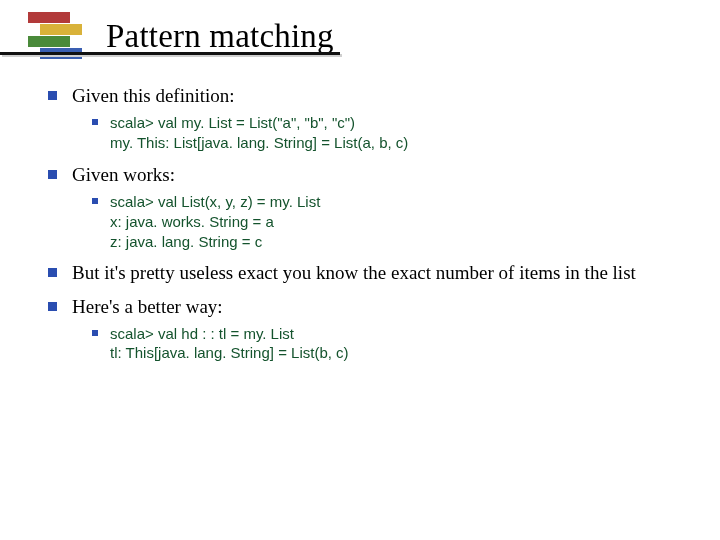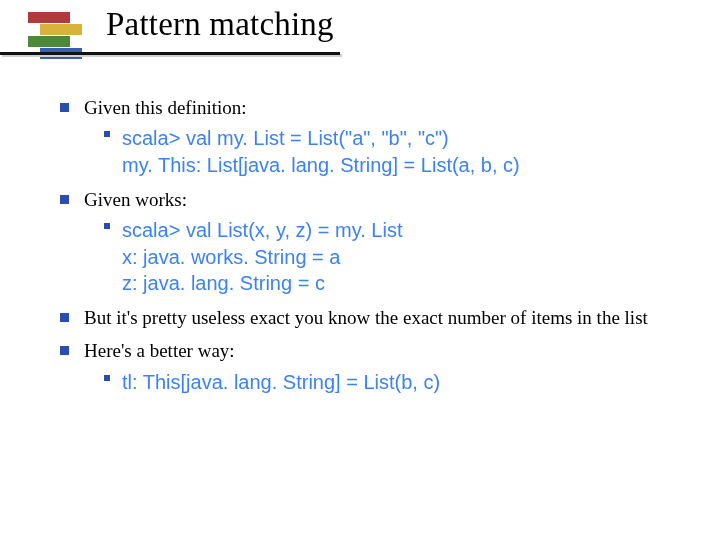--- a/index.html
+++ b/index.html
@@ -35,21 +35,21 @@
   .logo .b { background: #3a5fb2; top: 36px; left: 12px; width: 42px; }
   .logo .shadow {
     position: absolute;
     top: 2px; left: 2px; width: 60px; height: 48px;
     background: #e4e4e4;
     z-index: -1;
   }
   .title {
     position: absolute;
     left: 106px;
-    top: 6px;
+    top: 18px;
     font-size: 33px;
     font-weight: 400;
     letter-spacing: 0.2px;
   }
   .title-underline {
     position: absolute;
     left: 0;
     top: 52px;
     width: 340px;
     height: 3px;
@@ -59,21 +59,21 @@
   .body {
     position: absolute;
     left: 42px;
     top: 84px;
     right: 24px;
     font-size: 19px;
     line-height: 1.22;
   }
   ul.lvl1 {
     list-style: none;
-    margin: 12px;
+    margin: 0;
     padding: 0;
   }
   ul.lvl1 > li {
     position: relative;
     padding-left: 30px;
     margin-bottom: 10px;
   }
   ul.lvl1 > li::before {
     content: "";
     position: absolute;
@@ -86,23 +86,23 @@
   ul.lvl2 {
     list-style: none;
     margin: 6px 0 0 0;
     padding: 0;
   }
   ul.lvl2 > li {
     position: relative;
     padding-left: 38px;
     margin-bottom: 6px;
     font-family: Verdana, Geneva, sans-serif;
-    font-size: 20px;
+    font-size: 15px;
     line-height: 1.32;
-    color: #3b82f6;
+    color: #14532d;
   }
   ul.lvl2 > li::before {
     content: "";
     position: absolute;
     left: 20px;
     top: 6px;
     width: 6px;
     height: 6px;
     background: #2a4db0;
   }
@@ -149,20 +149,21 @@
       </li>
 
       <li>
         <span>But it's pretty useless exact you know the exact number of items in the list</span>
       </li>
 
       <li>
         <span>Here's a better way:</span>
         <ul class="lvl2">
           <li>
+            <span class="code-line">scala&gt; val hd : : tl = my. List</span>
             <span class="code-line">tl: This[java. lang. String] = List(b, c)</span>
           </li>
         </ul>
       </li>
 
     </ul>
   </div>
 
 </div>
 

